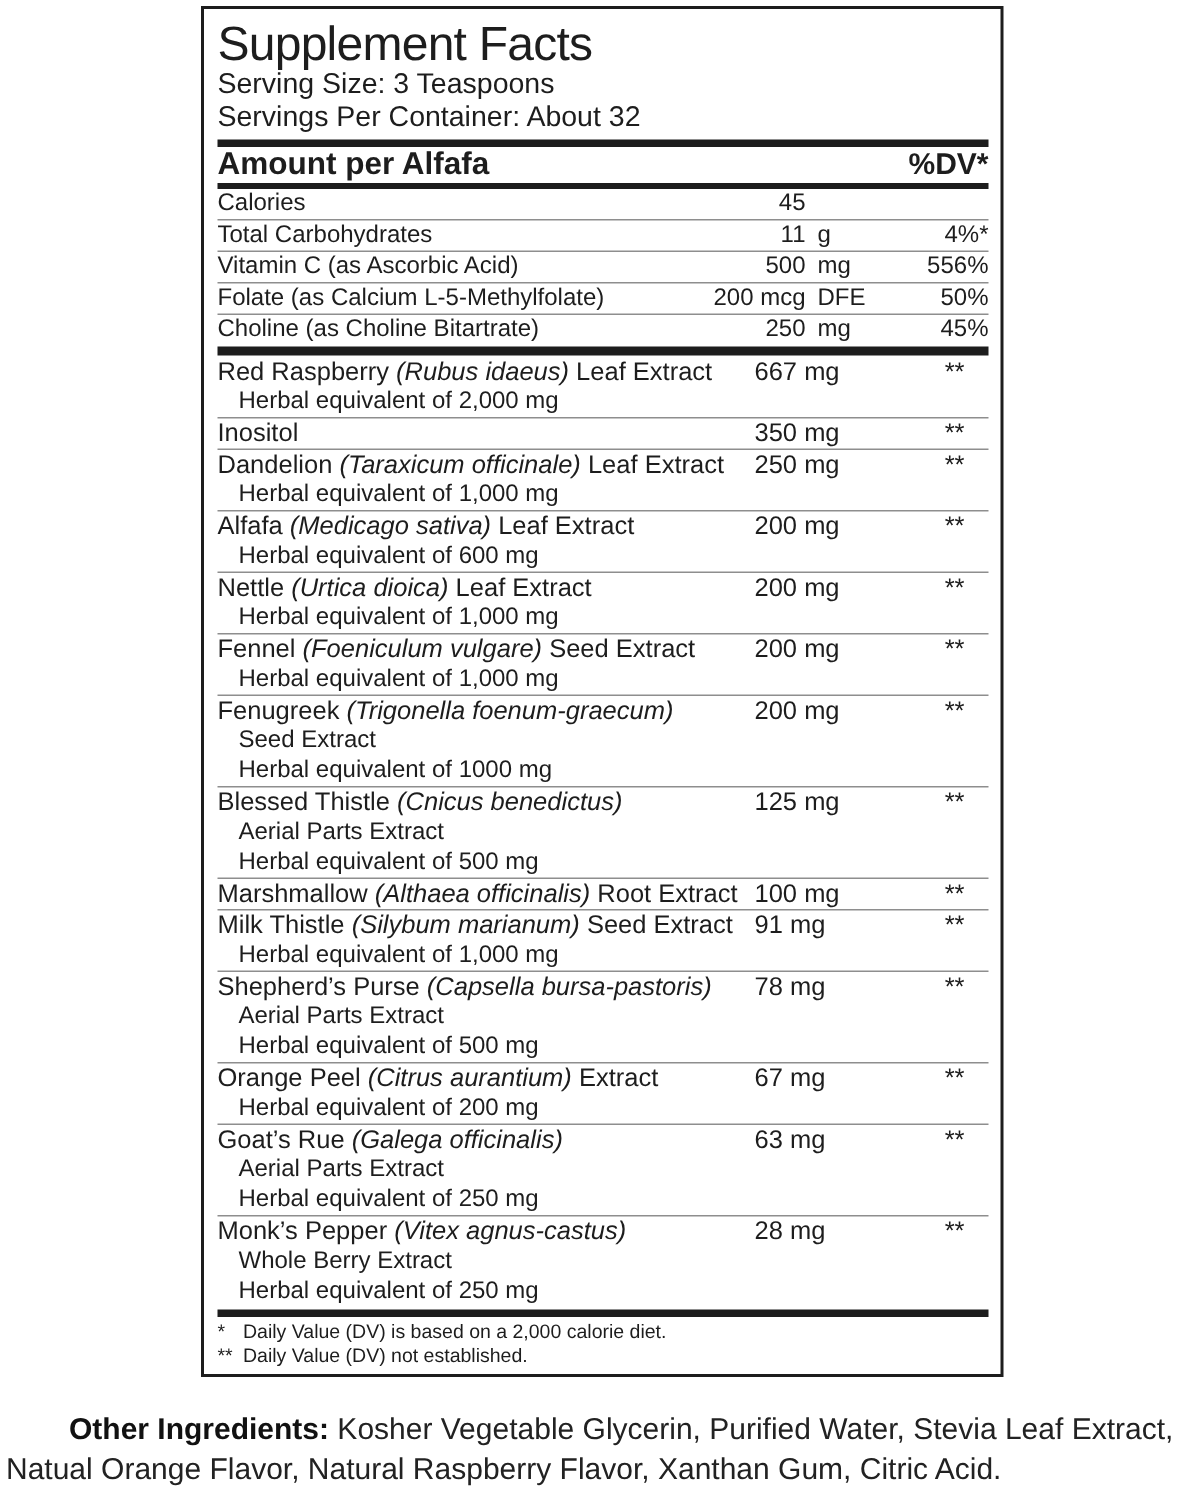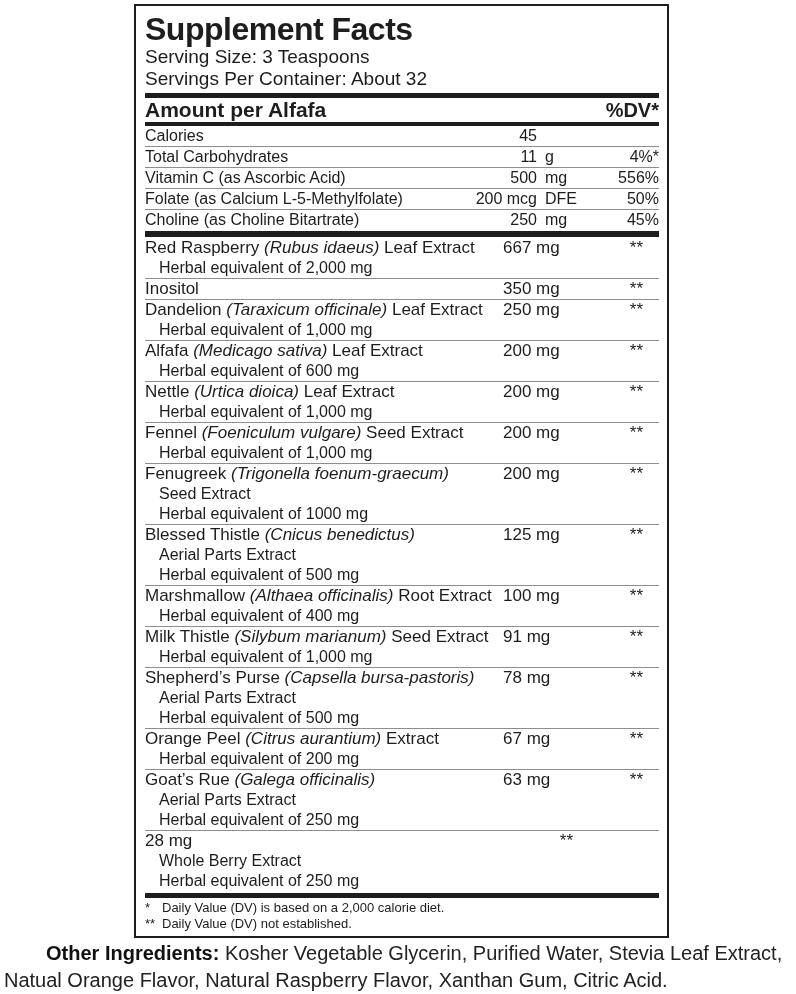--- a/index.html
+++ b/index.html
@@ -5,21 +5,21 @@
   html,body { margin:0; padding:0; background:#fff; }
   .page {
     position:relative; width:796px; height:994px; background:#ffffff;
     font-family:"Liberation Sans", sans-serif; color:#1d1d1d;
     overflow:hidden;
   }
   .facts-box {
     position:absolute; left:134px; top:4px; width:535px; box-sizing:border-box;
     border:2px solid #1d1d1d; background:#fff; padding:6px 8px 5px 9px;
   }
-  .title { font-size:32px; font-weight:bold; letter-spacing:-0.5px; line-height:34px; white-space:nowrap; }
+  .title { font-size:32px; font-weight:normal; letter-spacing:-0.5px; line-height:34px; white-space:nowrap; }
   .serving-line { font-size:19px; line-height:22px; white-space:nowrap; }
   .bar { background:#1d1d1d; }
   .bar-a { height:5px; margin-top:3px; }
   .bar-b { height:4px; }
   .bar-c { height:6px; margin:1px 0; }
   .bar-d { height:5px; margin-top:2px; }
   .header-row { display:flex; justify-content:space-between; align-items:baseline; font-weight:bold; line-height:24px; }
   .hdr-left { font-size:21px; }
   .hdr-right { font-size:20px; }
   .nrow { display:grid; grid-template-columns:1fr 84px 64px 58px; font-size:16px; line-height:20px; align-items:baseline; }
@@ -150,21 +150,20 @@
           <span class="bdv">**</span>
         </div>
         <div class="bsub">Aerial Parts Extract</div>
         <div class="bsub">Herbal equivalent of 500 mg</div>
         <div class="sep"></div>
         <div class="brow">
           <span class="bname"><span>Marshmallow </span><i>(Althaea officinalis)</i><span> Root Extract</span></span>
           <span class="bamt">100 mg</span>
           <span class="bdv">**</span>
         </div>
-        <div class="bsub">Herbal equivalent of 400 mg</div>
         <div class="sep"></div>
         <div class="brow">
           <span class="bname"><span>Milk Thistle </span><i>(Silybum marianum)</i><span> Seed Extract</span></span>
           <span class="bamt">91 mg</span>
           <span class="bdv">**</span>
         </div>
         <div class="bsub">Herbal equivalent of 1,000 mg</div>
         <div class="sep"></div>
         <div class="brow">
           <span class="bname"><span>Shepherd’s Purse </span><i>(Capsella bursa-pastoris)</i></span>
@@ -183,20 +182,21 @@
         <div class="sep"></div>
         <div class="brow">
           <span class="bname"><span>Goat’s Rue </span><i>(Galega officinalis)</i></span>
           <span class="bamt">63 mg</span>
           <span class="bdv">**</span>
         </div>
         <div class="bsub">Aerial Parts Extract</div>
         <div class="bsub">Herbal equivalent of 250 mg</div>
         <div class="sep"></div>
         <div class="brow">
+          <span class="bname"><span>Monk’s Pepper </span><i>(Vitex agnus-castus)</i></span>
           <span class="bamt">28 mg</span>
           <span class="bdv">**</span>
         </div>
         <div class="bsub">Whole Berry Extract</div>
         <div class="bsub">Herbal equivalent of 250 mg</div>
       </div>
     <div class="bar bar-d"></div>
     <div class="footnotes">
         <div class="fnote">
           <span class="fsym">*</span>

